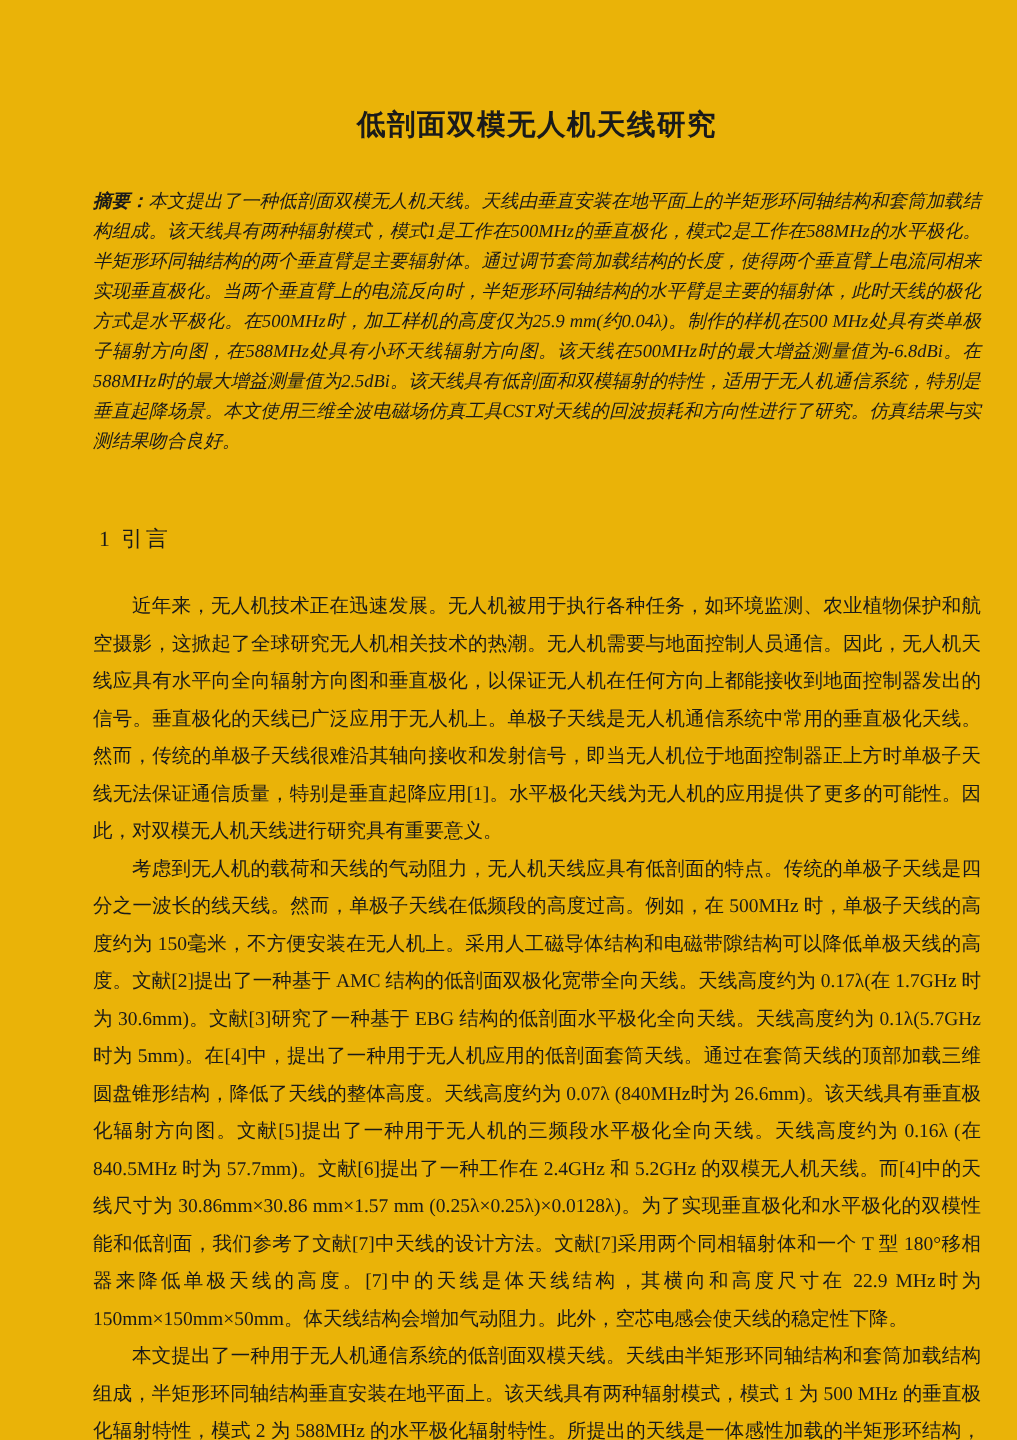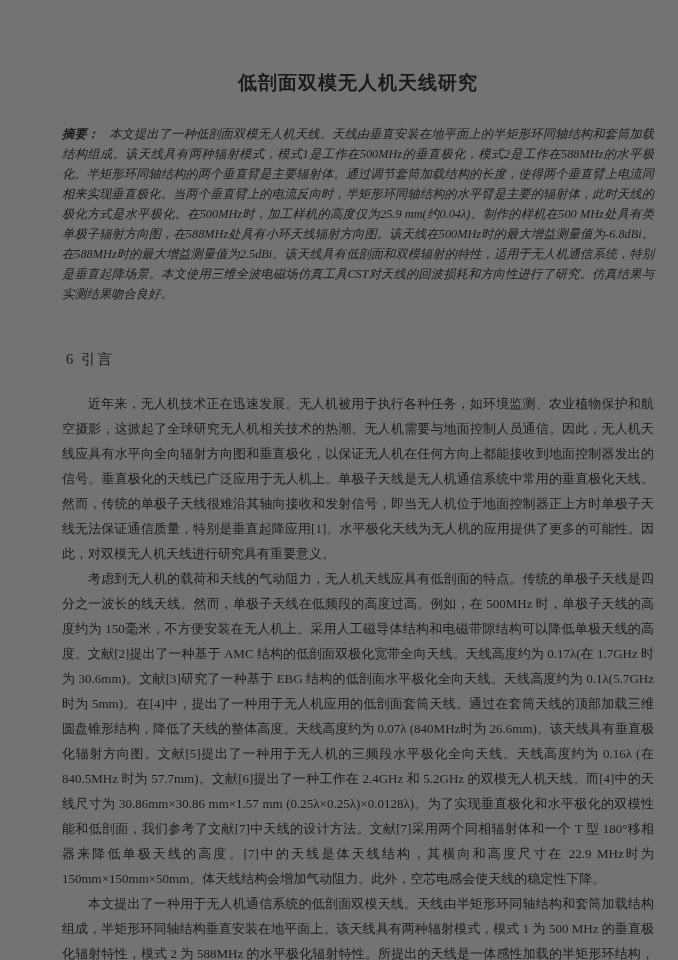--- a/index.html
+++ b/index.html
@@ -12,39 +12,39 @@
     height: 960px;
     overflow: hidden;
     font-family: "Liberation Serif", "DejaVu Serif", serif;
     color: #1a1a1a;
   }
   .page {
     box-sizing: border-box;
     width: 678px;
     height: 960px;
     padding: 70px 24px 40px 62px;
-    background: #737373;
+    background: #eab308;
   }
   .paper-title {
     text-align: center;
     font-size: 19px;
     font-weight: bold;
     letter-spacing: 1px;
     margin: 0 0 28px 0;
   }
   .abstract-block {
     font-size: 12.3px;
     line-height: 20px;
     text-align: justify;
     font-style: italic;
     margin: 0;
   }
   .abstract-block .block-label {
     font-weight: bold;
-    margin-right: 10px;
+    margin-right: 0;
   }
   .keywords-block {
     font-size: 12.3px;
     line-height: 20px;
     text-align: justify;
     font-style: italic;
     margin: 2px 0 0 0;
   }
   .keywords-block .block-label {
     font-weight: bold;
@@ -72,21 +72,21 @@
 
 <div class="page">
 
   <h1 class="paper-title">低剖面双模无人机天线研究</h1>
 
   <p class="abstract-block">
     <span class="block-label">摘要：</span><span>本文提出了一种低剖面双模无人机天线。天线由垂直安装在地平面上的半矩形环同轴结构和套筒加载结构组成。该天线具有两种辐射模式，模式1是工作在500MHz的垂直极化，模式2是工作在588MHz的水平极化。半矩形环同轴结构的两个垂直臂是主要辐射体。通过调节套筒加载结构的长度，使得两个垂直臂上电流同相来实现垂直极化。当两个垂直臂上的电流反向时，半矩形环同轴结构的水平臂是主要的辐射体，此时天线的极化方式是水平极化。在500MHz时，加工样机的高度仅为25.9 mm(约0.04λ)。制作的样机在500 MHz处具有类单极子辐射方向图，在588MHz处具有小环天线辐射方向图。该天线在500MHz时的最大增益测量值为-6.8dBi。在588MHz时的最大增益测量值为2.5dBi。该天线具有低剖面和双模辐射的特性，适用于无人机通信系统，特别是垂直起降场景。本文使用三维全波电磁场仿真工具CST对天线的回波损耗和方向性进行了研究。仿真结果与实测结果吻合良好。</span>
   </p>
 
 
-  <h2 class="section-heading">6  引言</h2>
+  <h2 class="section-heading">1  引言</h2>
 
   <div class="body-paragraphs">
     <p>近年来，无人机技术正在迅速发展。无人机被用于执行各种任务，如环境监测、农业植物保护和航空摄影，这掀起了全球研究无人机相关技术的热潮。无人机需要与地面控制人员通信。因此，无人机天线应具有水平向全向辐射方向图和垂直极化，以保证无人机在任何方向上都能接收到地面控制器发出的信号。垂直极化的天线已广泛应用于无人机上。单极子天线是无人机通信系统中常用的垂直极化天线。然而，传统的单极子天线很难沿其轴向接收和发射信号，即当无人机位于地面控制器正上方时单极子天线无法保证通信质量，特别是垂直起降应用[1]。水平极化天线为无人机的应用提供了更多的可能性。因此，对双模无人机天线进行研究具有重要意义。</p>
     <p>考虑到无人机的载荷和天线的气动阻力，无人机天线应具有低剖面的特点。传统的单极子天线是四分之一波长的线天线。然而，单极子天线在低频段的高度过高。例如，在 500MHz 时，单极子天线的高度约为 150毫米，不方便安装在无人机上。采用人工磁导体结构和电磁带隙结构可以降低单极天线的高度。文献[2]提出了一种基于 AMC 结构的低剖面双极化宽带全向天线。天线高度约为 0.17λ(在 1.7GHz 时为 30.6mm)。文献[3]研究了一种基于 EBG 结构的低剖面水平极化全向天线。天线高度约为 0.1λ(5.7GHz 时为 5mm)。在[4]中，提出了一种用于无人机应用的低剖面套筒天线。通过在套筒天线的顶部加载三维圆盘锥形结构，降低了天线的整体高度。天线高度约为 0.07λ (840MHz时为 26.6mm)。该天线具有垂直极化辐射方向图。文献[5]提出了一种用于无人机的三频段水平极化全向天线。天线高度约为 0.16λ (在 840.5MHz 时为 57.7mm)。文献[6]提出了一种工作在 2.4GHz 和 5.2GHz 的双模无人机天线。而[4]中的天线尺寸为 30.86mm×30.86 mm×1.57 mm (0.25λ×0.25λ)×0.0128λ)。为了实现垂直极化和水平极化的双模性能和低剖面，我们参考了文献[7]中天线的设计方法。文献[7]采用两个同相辐射体和一个 T 型 180°移相器来降低单极天线的高度。[7]中的天线是体天线结构，其横向和高度尺寸在 22.9 MHz时为 150mm×150mm×50mm。体天线结构会增加气动阻力。此外，空芯电感会使天线的稳定性下降。</p>
     <p>本文提出了一种用于无人机通信系统的低剖面双模天线。天线由半矩形环同轴结构和套筒加载结构组成，半矩形环同轴结构垂直安装在地平面上。该天线具有两种辐射模式，模式 1 为 500 MHz 的垂直极化辐射特性，模式 2 为 588MHz 的水平极化辐射特性。所提出的天线是一体感性加载的半矩形环结构，结构比较稳定。在第 2 节，详细讨论了天线的设计；在第 3 节，制作了天线原型并进行了测试。</p>
   </div>
 
 </div>
 
 </body></html>

